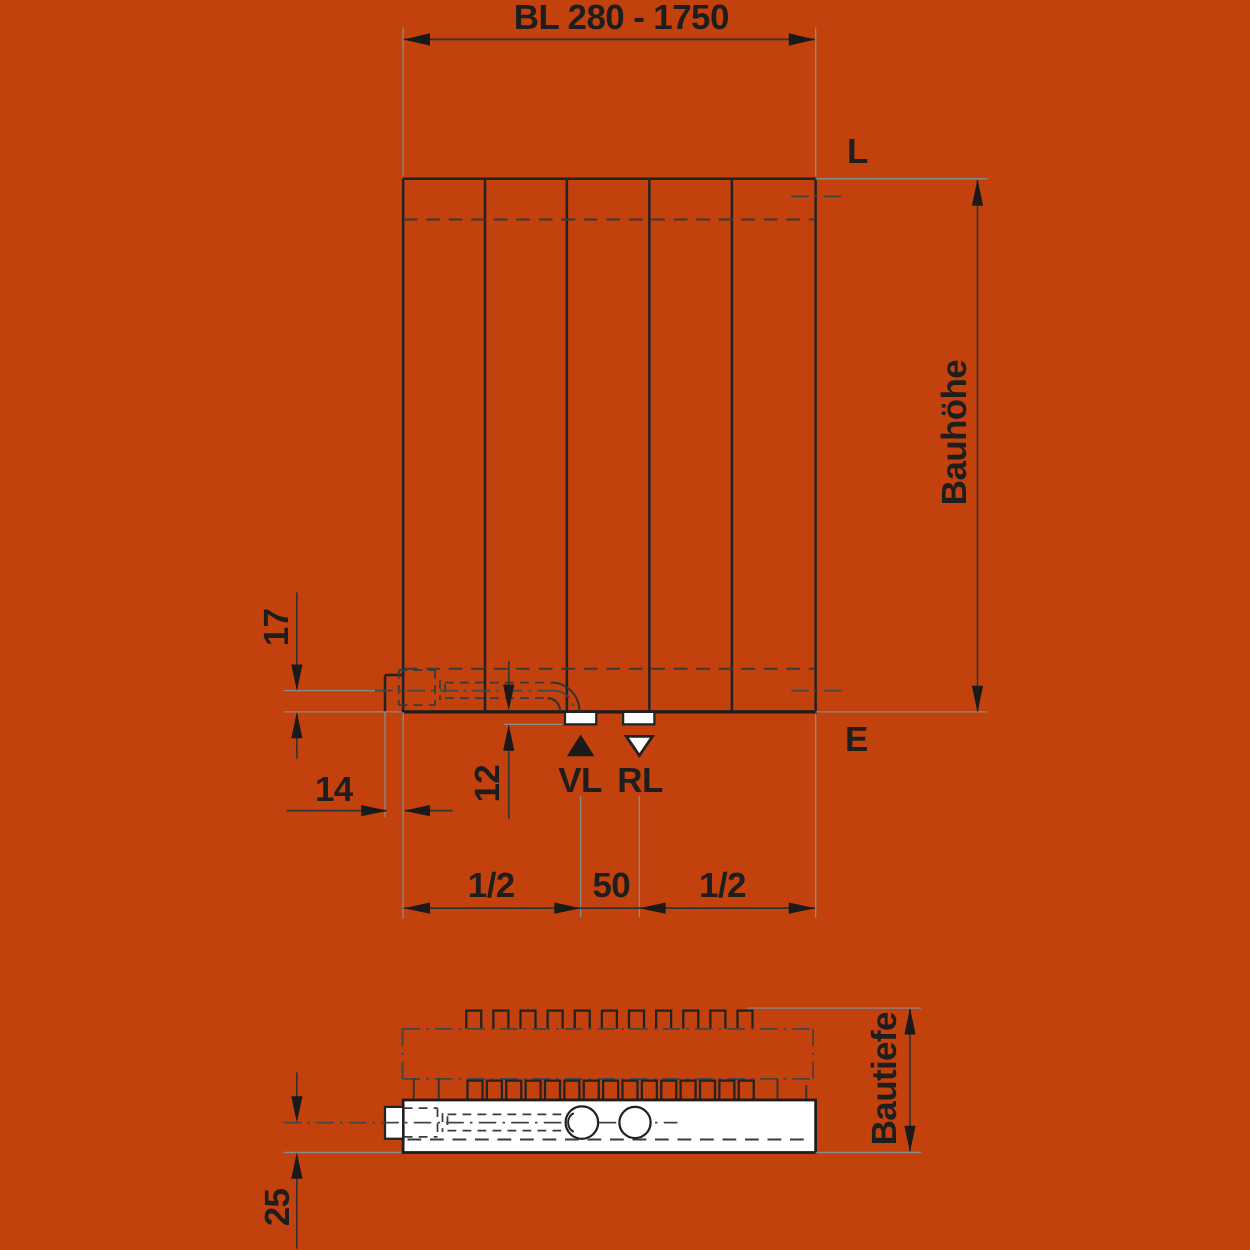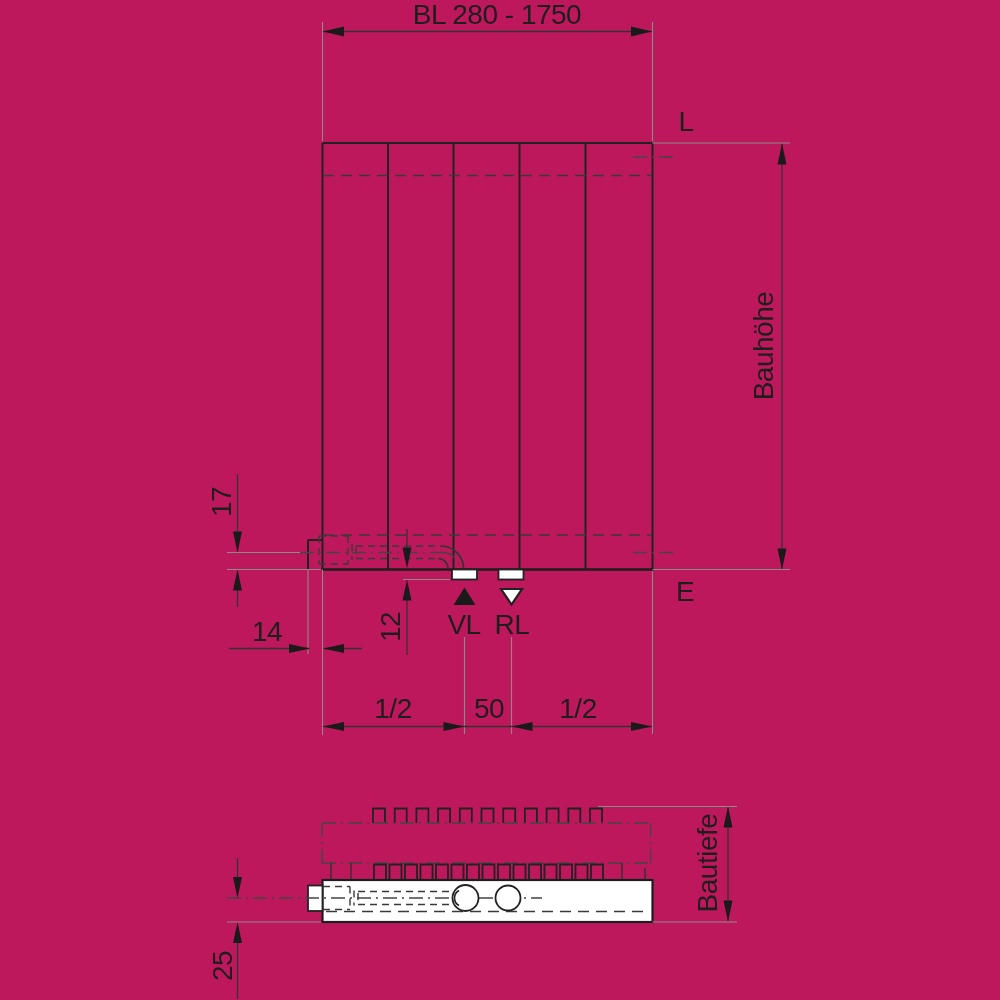--- a/index.html
+++ b/index.html
@@ -1,16 +1,16 @@
 <!DOCTYPE html>
 <html><head>
 <meta charset="utf-8">
 <style>
   html,body{margin:0;padding:0;background:#ffffff;}
-  .stage{width:1000px;height:1000px;position:relative;background:#be185d;}
+  .stage{width:1000px;height:1000px;position:relative;background:#c2410c;font-weight:bold;}
   svg{display:block;}
   .lbl{
     font-family:"Liberation Sans","DejaVu Sans",sans-serif;
     font-size:28px;
     fill:#1e1e1e;
     letter-spacing:-0.5px;
   }
   .obj{stroke:#222;stroke-width:2;fill:none;}
   .obj-thick{stroke:#1d1d1d;stroke-width:2.6;fill:none;}
   .hid{stroke:#3a3a3a;stroke-width:1.6;fill:none;stroke-dasharray:11 7;}

